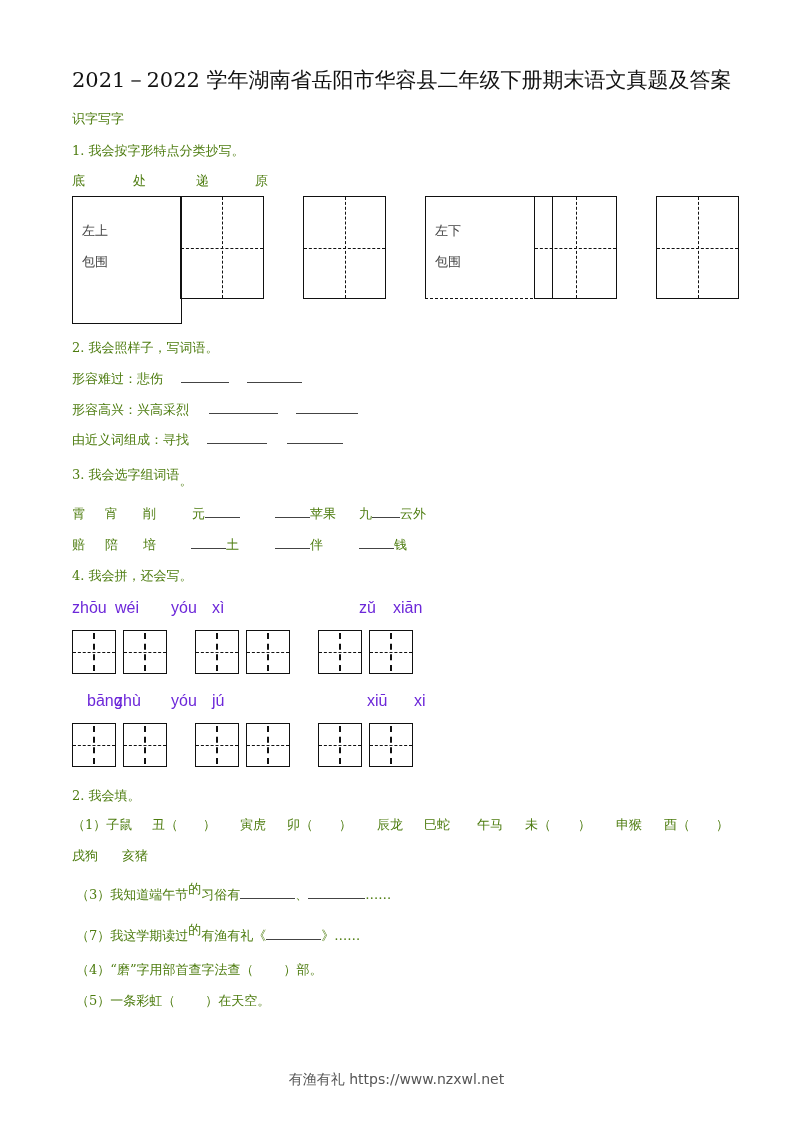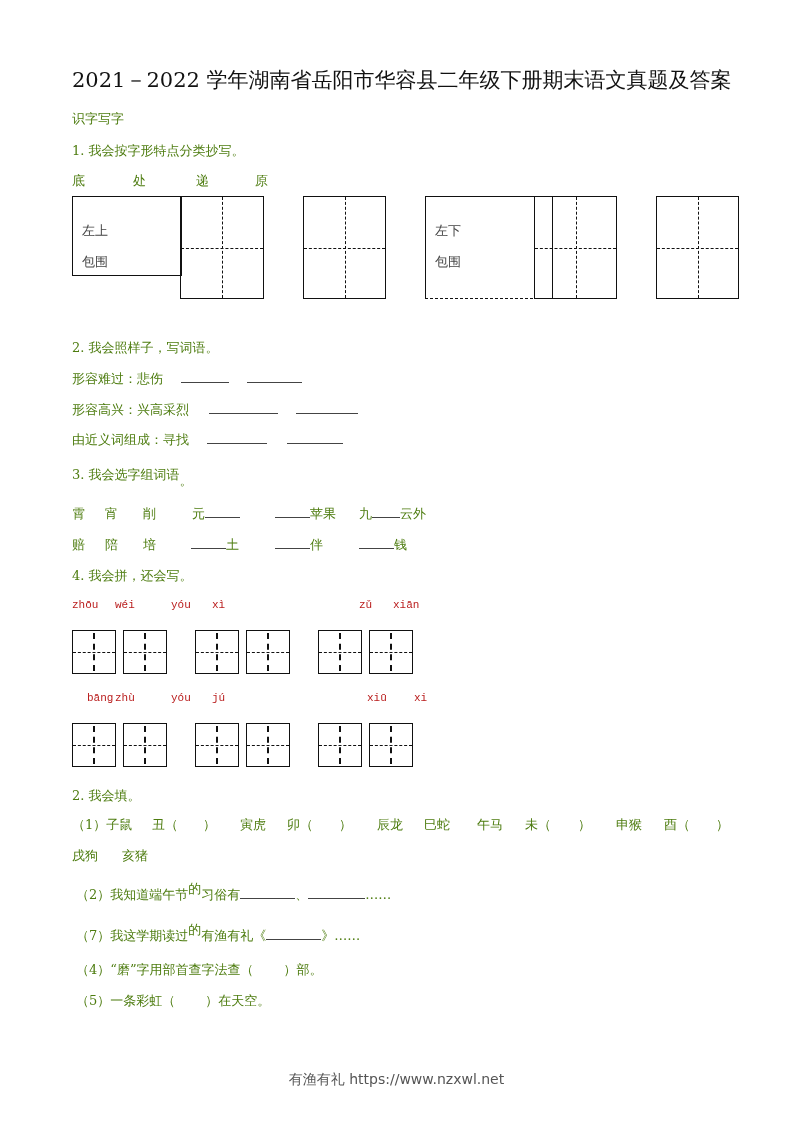--- a/index.html
+++ b/index.html
@@ -1,21 +1,21 @@
 <!DOCTYPE html>
 <html><head>
 <meta charset="utf-8">
 <style>
   html, body { margin: 0; padding: 0; background: #ffffff; }
   body { width: 793px; height: 1122px; position: relative; overflow: hidden;
          font-family: "DejaVu Serif", "Liberation Serif", serif; color: #222; }
   .abs { position: absolute; white-space: nowrap; }
   .title { left: 72px; top: 66px; font-size: 21px; color: #111; letter-spacing: 0px; }
   .txt { font-size: 13px; color: #4d7c0f; }
-  .py { font-family: Liberation Mono, monospace; font-size: 11px; color: #b91c1c; }
+  .py { font-family: Liberation Sans, sans-serif; font-size: 16px; color: #6d28d9; }
   .blank { display: inline-block; border-bottom: 1px solid #444; height: 12px; vertical-align: baseline; }
   
   .bigbox { position: absolute; border: 1.5px solid #111; box-sizing: border-box; }
   .bigbox.dashbottom { border-bottom: 1.5px dashed #111; }
   .bigbox .label { position: absolute; left: 9px; font-size: 13px; color: #444; }
   .grid { position: absolute; border: 1.5px solid #111; box-sizing: border-box; }
   .grid .vd { position: absolute; top: 0; bottom: 0; left: 50%; border-left: 1px dashed #111; }
   .grid .hd { position: absolute; left: 0; right: 0; top: 50%; border-top: 1px dashed #111; }
   .tian { position: absolute; width: 44px; height: 44px; border: 1.5px solid #111; box-sizing: border-box; }
   .tian .vd { position: absolute; top: 2px; bottom: 2px; left: 50%; margin-left:-1px; border-left: 2px dashed #111; }
@@ -28,21 +28,21 @@
 
 <div class="abs title">2021－2022 学年湖南省岳阳市华容县二年级下册期末语文真题及答案</div>
 <div class="abs txt" style="left:72px;top:110px;">识字写字</div>
 
 <div class="abs txt" style="left:72px;top:142px;">1. 我会按字形特点分类抄写。</div>
 <div class="abs txt" style="left:72px;top:172px;">底</div>
 <div class="abs txt" style="left:133px;top:172px;">处</div>
 <div class="abs txt" style="left:196px;top:172px;">递</div>
 <div class="abs txt" style="left:255px;top:172px;">原</div>
 
-<div class="bigbox" style="left:72px;top:196px;width:110px;height:80px;">
+<div class="bigbox" style="left:72px;top:196px;width:110px;height:128px;">
   <span class="label" style="top:25px;">左上</span>
   <span class="label" style="top:56px;">包围</span>
 </div>
 <div class="grid" style="left:180px;top:196px;width:84px;height:103px;">
   <div class="vd"></div>
   <div class="hd"></div>
 </div>
 <div class="grid" style="left:303px;top:196px;width:83px;height:103px;">
   <div class="vd"></div>
   <div class="hd"></div>
@@ -186,21 +186,21 @@
 <div class="abs txt" style="left:477px;top:816px;">午马</div>
 <div class="abs txt" style="left:525px;top:816px;">未（</div>
 <div class="abs txt" style="left:578px;top:816px;">）</div>
 <div class="abs txt" style="left:616px;top:816px;">申猴</div>
 <div class="abs txt" style="left:664px;top:816px;">酉（</div>
 <div class="abs txt" style="left:716px;top:816px;">）</div>
 <div class="abs txt" style="left:72px;top:847px;">戌狗</div>
 <div class="abs txt" style="left:122px;top:847px;">亥猪</div>
 
 <div class="abs txt" style="left:76px;top:886px;">
-  <span>（2）我知道端午节</span><span class="sup">的</span><span>习俗有</span><span class="blank" style="width:55px;"></span><span>、</span><span class="blank" style="width:57px;"></span><span>……</span>
+  <span>（3）我知道端午节</span><span class="sup">的</span><span>习俗有</span><span class="blank" style="width:55px;"></span><span>、</span><span class="blank" style="width:57px;"></span><span>……</span>
 </div>
 
 <div class="abs txt" style="left:76px;top:927px;">
   <span>（7）我这学期读过</span><span class="sup">的</span><span>有渔有礼《</span><span class="blank" style="width:55px;"></span><span>》……</span>
 </div>
 
 <div class="abs txt" style="left:76px;top:961px;">
   <span>（4）“磨”字用部首查字法查（</span><span style="display:inline-block;width:30px;"></span><span>）部。</span>
 </div>
 

